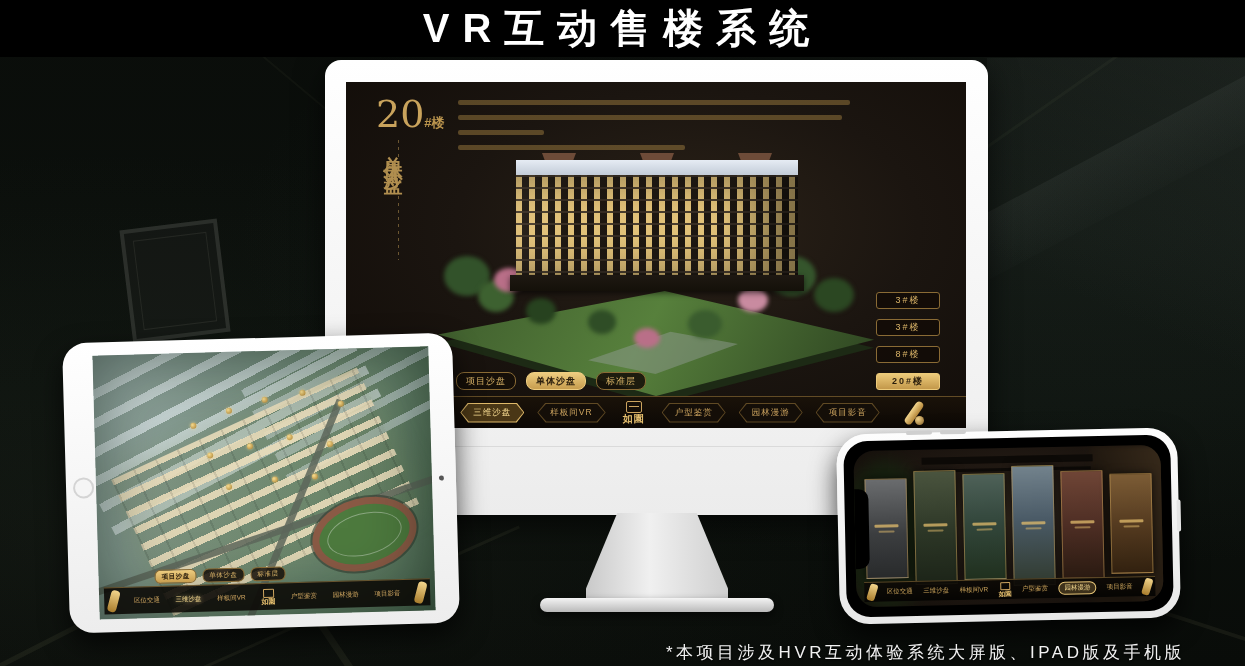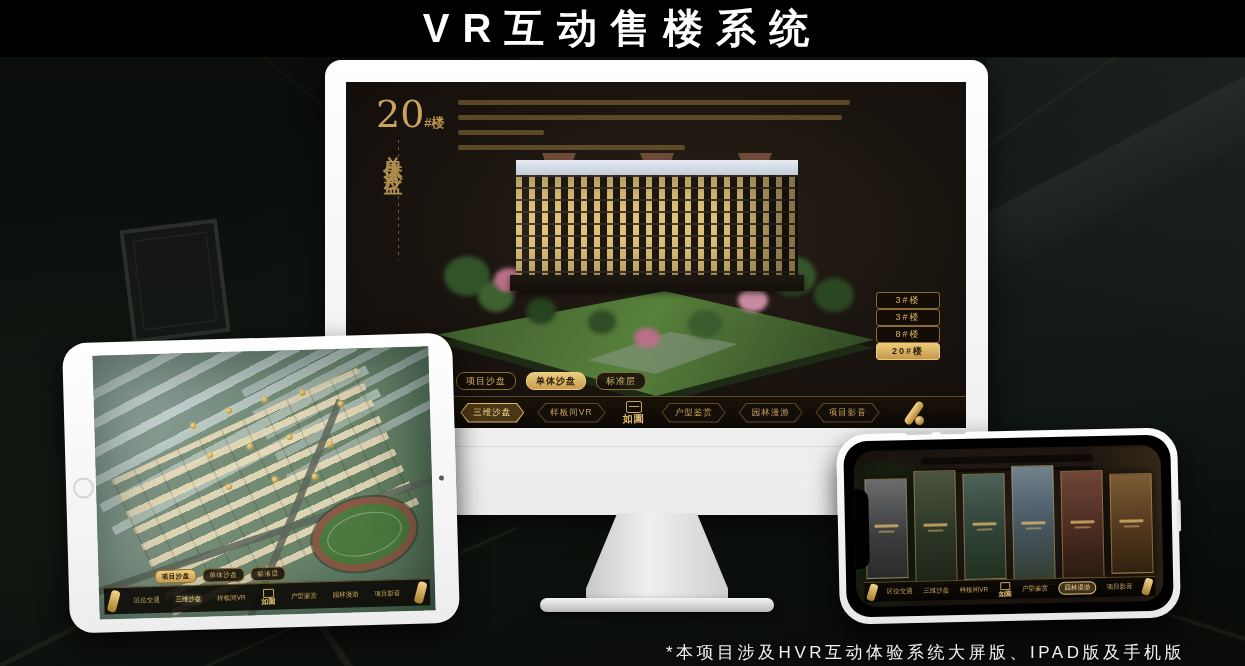--- a/index.html
+++ b/index.html
@@ -85,21 +85,21 @@
   .t2{left:40px;top:120px;width:36px;height:32px;background:#3d6130;}
   .t3{left:88px;top:138px;width:30px;height:26px;background:#27421f;}
   .t4{left:330px;top:96px;width:48px;height:40px;background:#35552c;}
   .t5{left:376px;top:118px;width:40px;height:34px;background:#2b4722;}
   .t6{left:250px;top:150px;width:34px;height:28px;background:#3a5c2e;}
   .t7{left:150px;top:150px;width:28px;height:24px;background:#2f4d26;}
   .f1{left:56px;top:108px;width:30px;height:24px;background:#b96f88;}
   .f2{left:300px;top:128px;width:30px;height:24px;background:#c98ba0;}
   .f3{left:196px;top:168px;width:26px;height:20px;background:#b96f88;}
   
-  .floor-buttons{position:absolute;right:26px;top:210px;display:flex;flex-direction:column;gap:0;}
+  .floor-buttons{position:absolute;right:26px;top:210px;display:flex;flex-direction:column;gap:10px;}
   .floor-btn{width:62px;height:15px;display:flex;align-items:center;justify-content:center;
     font-size:9px;letter-spacing:2px;color:#dab468;background:rgba(18,12,7,.92);
     border:1px solid #8a6b35;border-radius:3px;}
   .floor-btn.active{background:linear-gradient(#ecca7a,#c3984a);color:#2a1d0c;
     font-weight:bold;border-color:#ecca7a;}
   
   .tabs{position:absolute;left:110px;bottom:38px;display:flex;gap:10px;}
   .tab{height:16px;padding:0 9px;display:flex;align-items:center;font-size:9px;letter-spacing:1px;
     color:#dab468;background:rgba(22,15,8,.88);border:1px solid #8a6b35;border-radius:8px;}
   .tab.active{background:linear-gradient(#eecd80,#c79d4e);color:#2a1d0c;font-weight:bold;border-color:#eecd80;}

